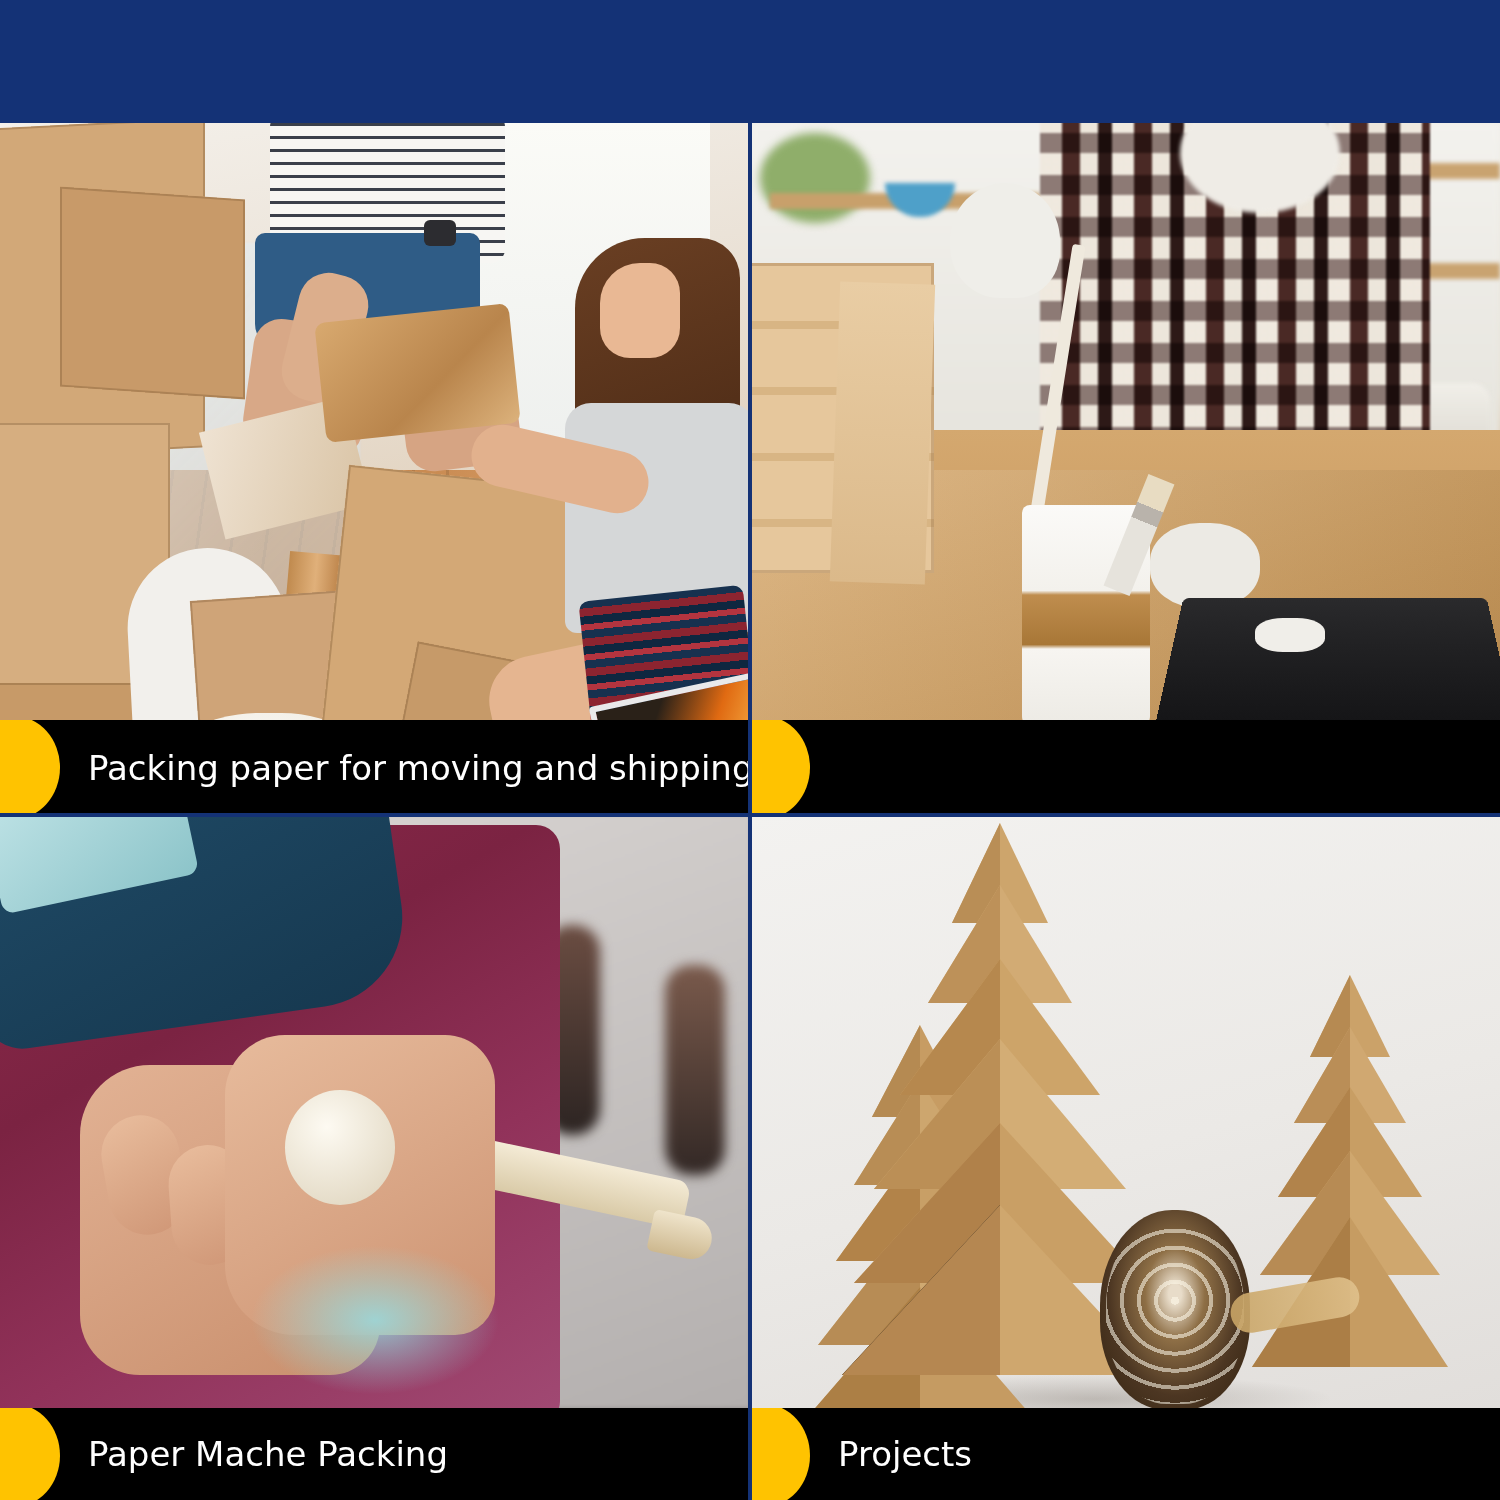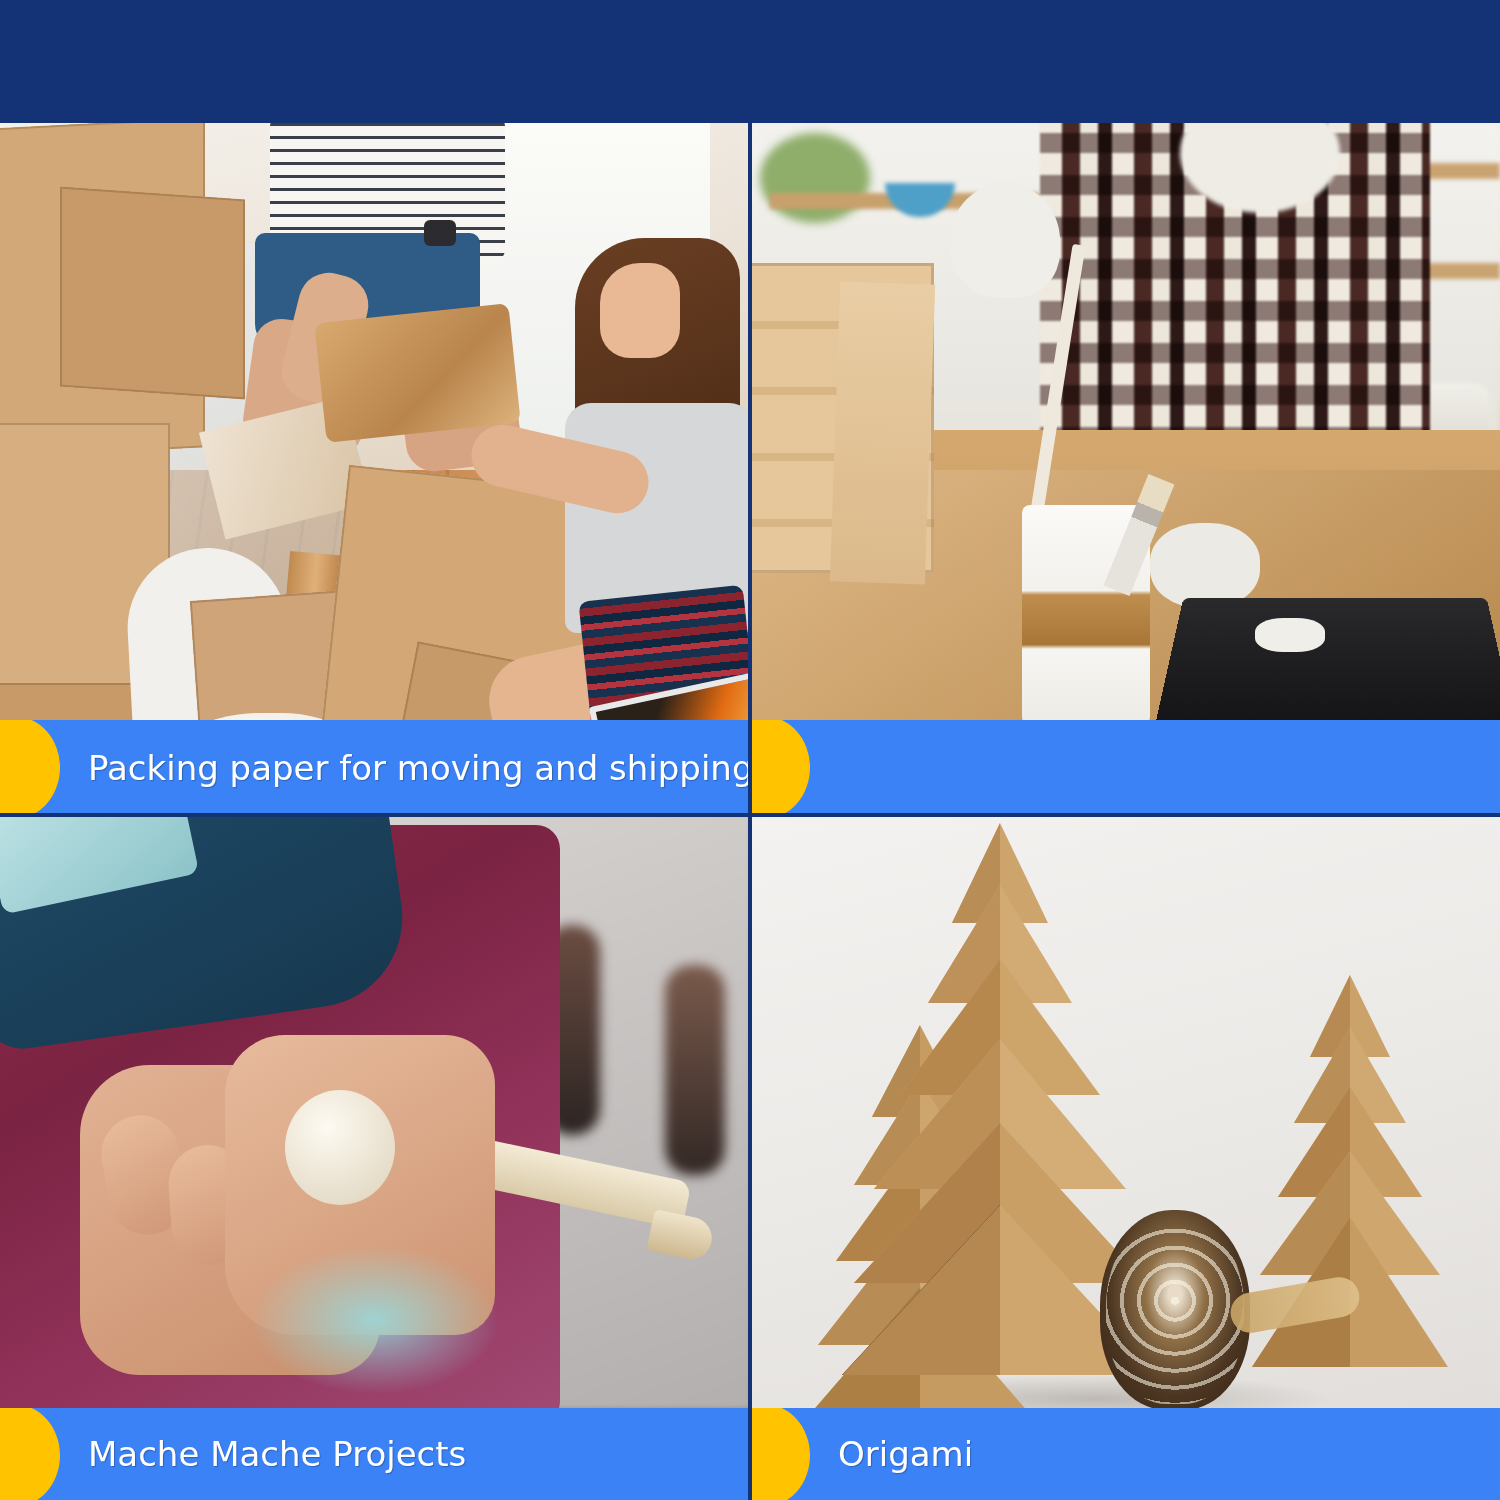--- a/index.html
+++ b/index.html
@@ -35,21 +35,21 @@
   .cell.c0{left:0;top:0;}
   .cell.c1{left:750px;top:0;}
   .cell.c2{left:0;top:692px;}
   .cell.c3{left:750px;top:692px;}
 
   .photo{position:relative;width:750px;height:597px;overflow:hidden;background:#cfcfcf;}
   .cell.c0 .photo,.cell.c1 .photo{height:597px;}
   .cell.c2 .photo,.cell.c3 .photo{height:593px;}
 
   .caption{
-    position:relative;width:750px;height:95px;background:#3b82f6;overflow:hidden;text-decoration:underline;
+    position:relative;width:750px;height:95px;background:#000000;overflow:hidden;text-decoration:underline;
   }
   .caption .halfdisc{
     position:absolute;left:-32px;top:-4px;width:92px;height:103px;
     background:#ffc300;border-radius:50%;
   }
   .caption .ctext{
     position:absolute;left:88px;top:50%;transform:translateY(-50%);
     color:#fff;font-size:34px;font-weight:400;white-space:nowrap;
     font-family:"DejaVu Sans", sans-serif;
     text-shadow:1px 1px 1px rgba(0,0,0,.25);
@@ -288,21 +288,21 @@
         <div class="knuckle k1"></div>
         <div class="knuckle k2"></div>
         <div class="knuckle k3"></div>
         <div class="knuckle k4"></div>
         <div class="hand2"></div>
         <div class="ball"></div>
         <div class="paintsm"></div>
       </div>
       <div class="caption">
         <div class="halfdisc"></div>
-        <div class="ctext">Mache Mache Projects</div>
+        <div class="ctext">Paper Mache Packing</div>
       </div>
     </div>
 
     <div class="cell c3">
       <div class="photo p4">
         <div class="shadow"></div>
         <div class="tree t-mid">
           <svg width="240" height="400" viewBox="0 0 240 400">
             <g>
               <polygon points="120,0 168,92 72,92" fill="#c79c63"></polygon>
@@ -351,20 +351,20 @@
               <polygon points="100,176 100,300 10,300" fill="#b78b54"></polygon>
               <polygon points="100,242 198,392 2,392" fill="#c69c62"></polygon>
               <polygon points="100,242 100,392 2,392" fill="#ab7e46"></polygon>
             </g>
           </svg>
         </div>
         <div class="twine"></div>
       </div>
       <div class="caption">
         <div class="halfdisc"></div>
-        <div class="ctext">Origami</div>
+        <div class="ctext">Projects</div>
       </div>
     </div>
 
     <div class="gutter-v"></div>
     <div class="gutter-h"></div>
   </div>
 </div>
 
 </body></html>

